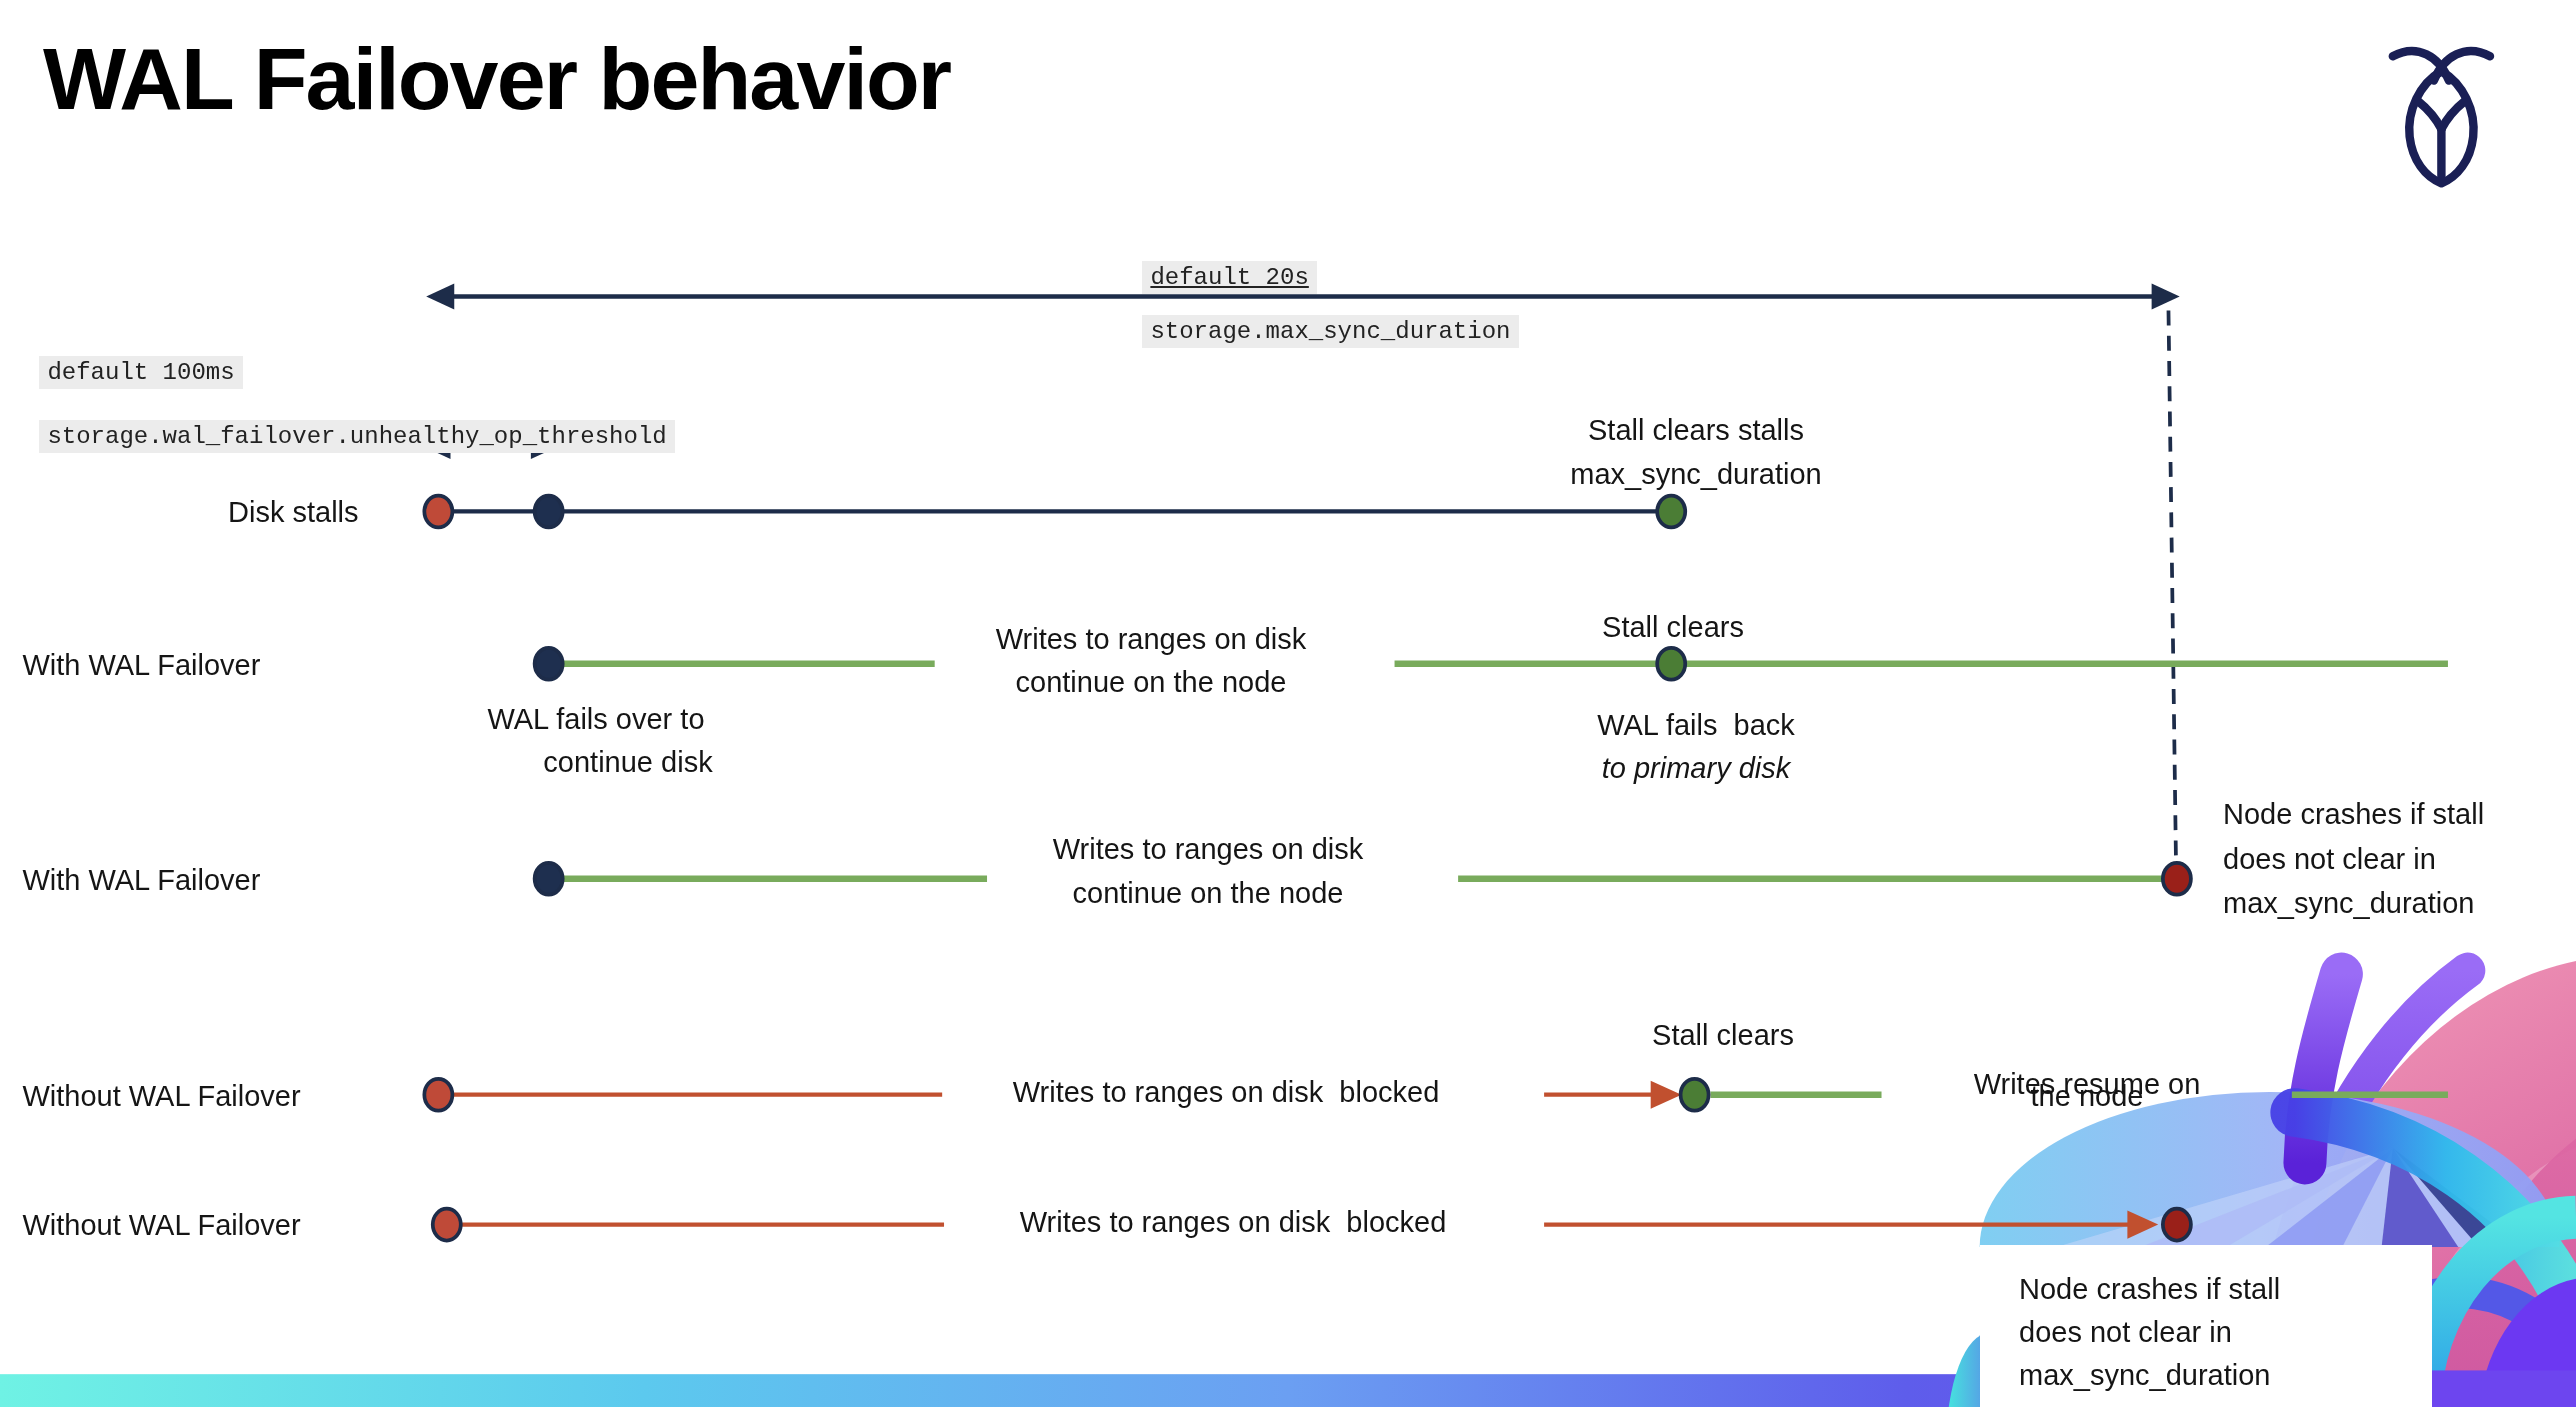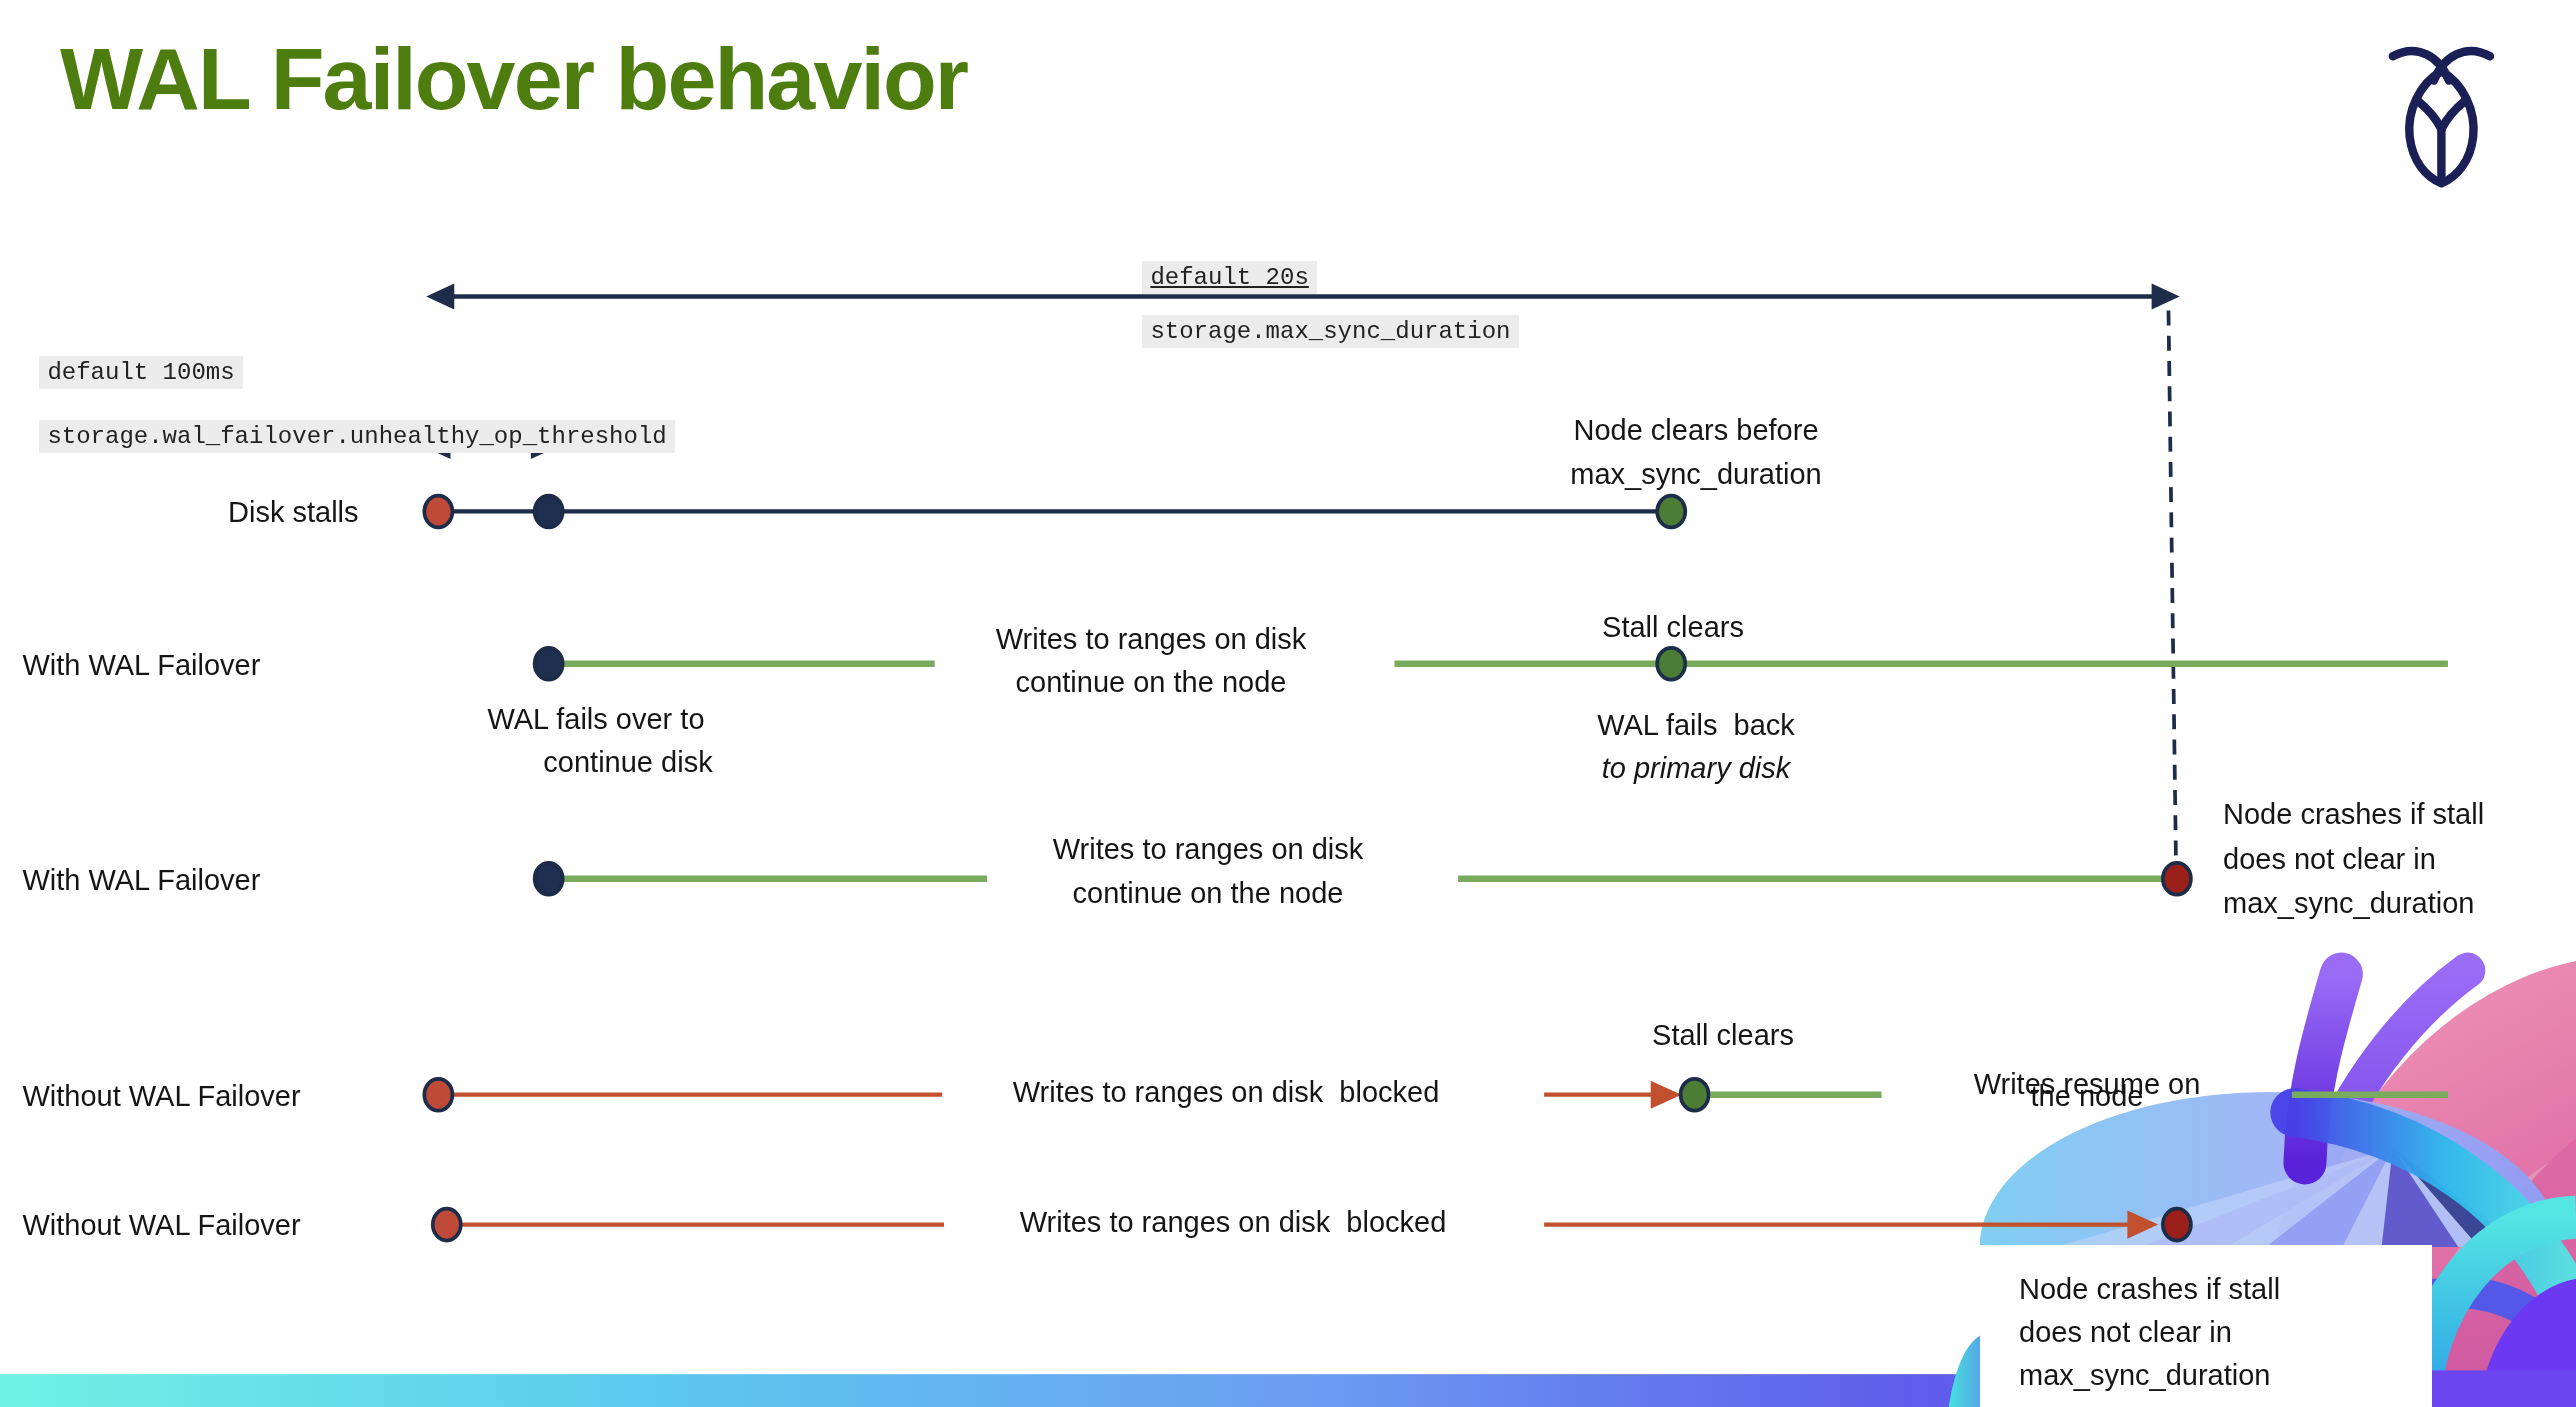--- a/index.html
+++ b/index.html
@@ -2,22 +2,22 @@
 <html style="font-size:15px"><head>
 <meta charset="utf-8">
 <style>
   html,body{margin:0;padding:0;}
   body{
     width:2576px;height:1408px;position:relative;overflow:hidden;background:#ffffff;
     font-family:"Liberation Sans",sans-serif;
   }
   #art{position:absolute;left:0;top:0;z-index:0;}
   .title{
-    position:absolute;left:60px;top:28px;font-size:88px;font-weight:700;
-    letter-spacing:-1.9px;color:#4d7c0f;z-index:2;white-space:pre;
+    position:absolute;left:43px;top:28px;font-size:88px;font-weight:700;
+    letter-spacing:-1.9px;color:#000000;z-index:2;white-space:pre;
   }
   .txt{
     position:absolute;color:#151515;font-size:29px;line-height:1.15;
     white-space:pre;z-index:2;
   }
   .center{transform:translateX(-50%);}
   .mono{
     position:absolute;font-family:"Liberation Mono","DejaVu Sans Mono",monospace;
     font-size:24px;color:#222222;background:#ececec;padding:2.8px 8.4px;
     white-space:pre;z-index:2;
@@ -163,21 +163,21 @@
 <div class="mono" style="left:1142px;top:315px;">storage.max_sync_duration</div>
 <div class="mono" style="left:39px;top:356px;">default 100ms</div>
 <div class="mono" style="left:39px;top:395px;margin-top:25px;">storage.wal_failover.unhealthy_op_threshold</div>
 
 <div class="txt" style="left:228px;top:496px;">Disk stalls</div>
 <div class="txt" style="left:22.4px;top:649px;">With WAL Failover</div>
 <div class="txt" style="left:22.4px;top:864px;">With WAL Failover</div>
 <div class="txt" style="left:22.4px;top:1080px;">Without WAL Failover</div>
 <div class="txt" style="left:22.4px;top:1209px;">Without WAL Failover</div>
 
-<div class="txt center" style="left:1696px;top:414px;">Node clears before</div>
+<div class="txt center" style="left:1696px;top:414px;">Stall clears stalls</div>
 <div class="txt center" style="left:1696px;top:458px;">max_sync_duration</div>
 
 <div class="txt center" style="left:1151px;top:623px;">Writes to ranges on disk</div>
 <div class="txt center" style="left:1151px;top:666px;">continue on the node</div>
 <div class="txt center" style="left:1673px;top:611px;">Stall clears</div>
 <div class="txt center" style="left:596px;top:703px;">WAL fails over to</div>
 <div class="txt center" style="left:628px;top:746px;">continue disk</div>
 <div class="txt center" style="left:1696px;top:709px;">WAL fails  back</div>
 <div class="txt center" style="left:1696px;top:752px;font-style:italic;">to primary disk</div>
 

